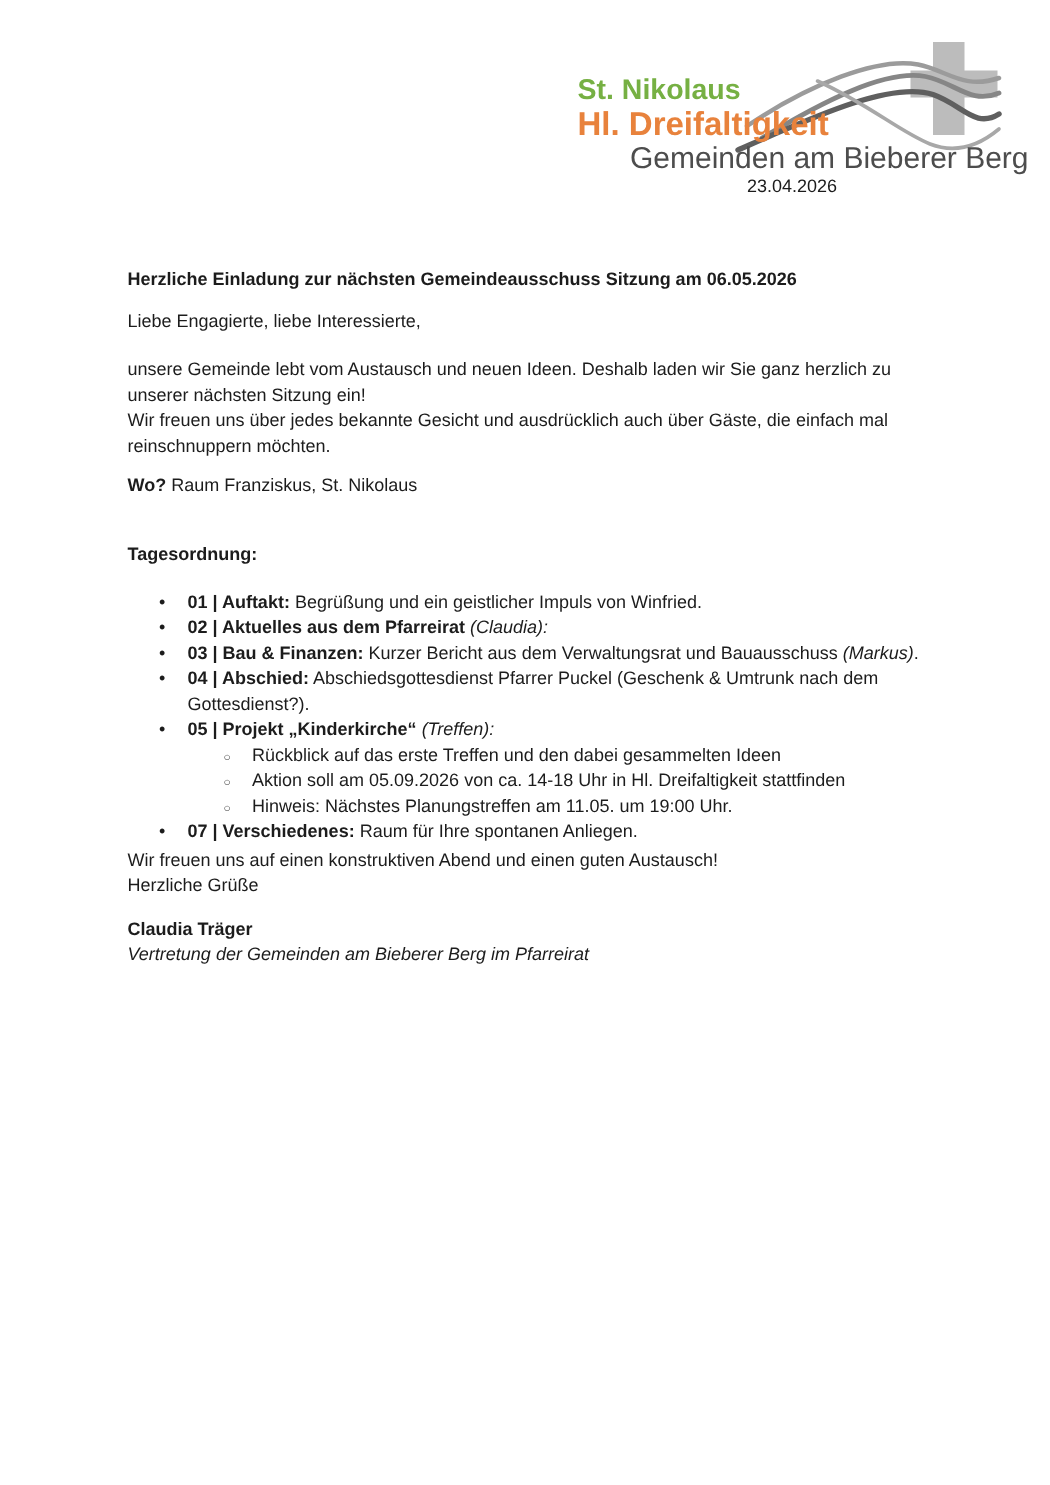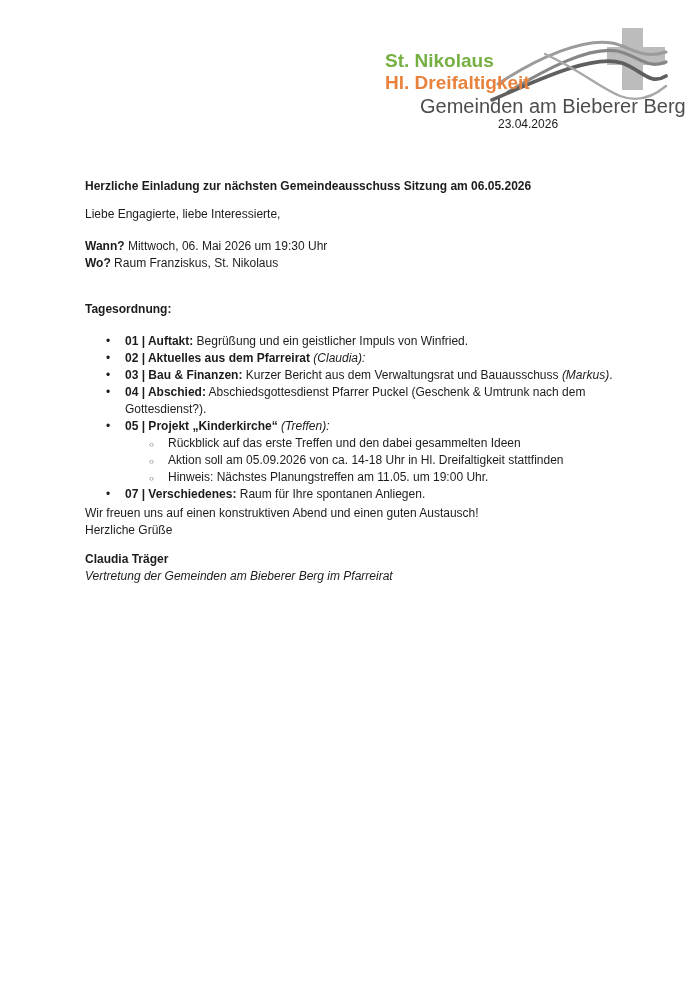--- a/index.html
+++ b/index.html
@@ -11,21 +11,21 @@
     font-family:"Liberation Sans", sans-serif;
     font-size:12px; line-height:17px;
     color:#1c1c1c;
     overflow:hidden;
   }
   .content { padding:0 70px 0 85px; }
 
   
   .logo-art { position:absolute; top:26px; left:490px; width:178px; height:86px; }
   .logo-l1 { position:absolute; top:50px; left:385px; font-size:19px; line-height:22px; font-weight:700; color:#76b043; }
-  .logo-l2 { position:absolute; top:72px; left:385px; font-size:19px; line-height:22px; font-weight:700; color:#e8823c; }
+  .logo-l2 { position:absolute; top:72px; left:385px; font-size:22px; line-height:22px; font-weight:700; color:#e8823c; }
   .logo-l3 { position:absolute; top:97px; left:420px; font-size:20px; line-height:18px; color:#4d4d4d; }
 
   .date { padding-top:116px; margin-left:413px; }
   .subject { margin-top:45px; font-weight:700; }
   .salutation { margin-top:11px; }
   .intro { margin-top:15px; max-width:545px; }
   .whenwhere { margin-top:9px; }
   .agenda-heading { margin-top:29px; font-weight:700; }
 
   ul.agenda { margin-top:15px; list-style:none; max-width:553px; }
@@ -62,24 +62,25 @@
   </div>
 
   <div class="content">
     <div class="date">23.04.2026</div>
 
     <div class="subject">Herzliche Einladung zur nächsten Gemeindeausschuss Sitzung am 06.05.2026</div>
 
     <div class="salutation">Liebe Engagierte, liebe Interessierte,</div>
 
     <div class="intro">
+      <div>unsere Gemeinde lebt vom Austausch und neuen Ideen. Deshalb laden wir Sie ganz herzlich zu unserer nächsten Sitzung ein!</div>
+      <div>Wir freuen uns über jedes bekannte Gesicht und ausdrücklich auch über Gäste, die einfach mal reinschnuppern möchten.</div>
     </div>
 
     <div class="whenwhere">
-      <div><span class="b">Wann?</span><span> Mittwoch, 06. Mai 2026 um 19:30 Uhr</span></div>
       <div><span class="b">Wo?</span><span> Raum Franziskus, St. Nikolaus</span></div>
     </div>
 
     <div class="agenda-heading">Tagesordnung:</div>
 
     <ul class="agenda">
       <li class="item">
         <span class="b">01 | Auftakt:</span><span> Begrüßung und ein geistlicher Impuls von Winfried.</span>
       </li>
       <li class="item">

